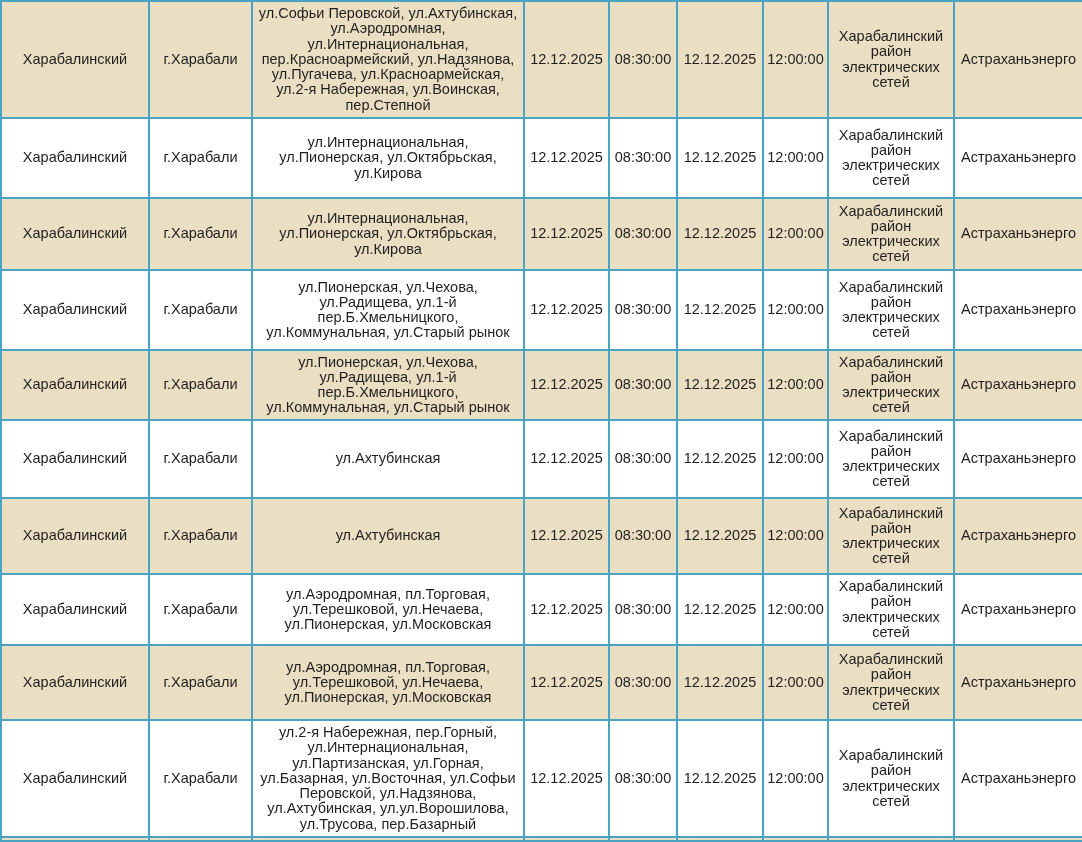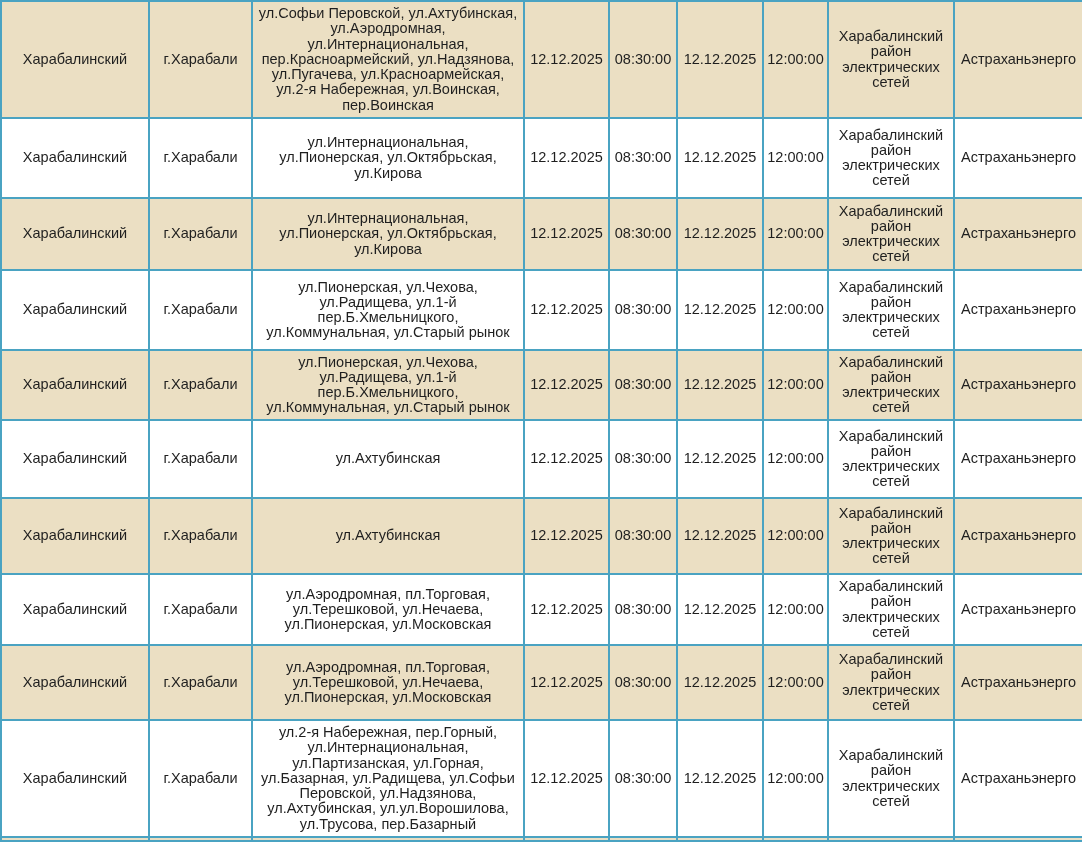--- a/index.html
+++ b/index.html
@@ -59,21 +59,21 @@
     <col style="width:68px">
     <col style="width:86px">
     <col style="width:65px">
     <col style="width:126px">
     <col style="width:129px">
   </colgroup>
   <tbody>
       <tr>
         <td>Харабалинский</td>
         <td>г.Харабали</td>
-        <td>ул.Софьи Перовской, ул.Ахтубинская, ул.Аэродромная, ул.Интернациональная, пер.Красноармейский, ул.Надзянова, ул.Пугачева, ул.Красноармейская, ул.2-я Набережная, ул.Воинская, пер.Воинская</td>
+        <td>ул.Софьи Перовской, ул.Ахтубинская, ул.Аэродромная, ул.Интернациональная, пер.Красноармейский, ул.Надзянова, ул.Пугачева, ул.Красноармейская, ул.2-я Набережная, ул.Воинская, пер.Степной</td>
         <td>12.12.2025</td>
         <td>08:30:00</td>
         <td>12.12.2025</td>
         <td>12:00:00</td>
         <td>Харабалинский район электрических сетей</td>
         <td>Астраханьэнерго</td>
       </tr>
       <tr>
         <td>Харабалинский</td>
         <td>г.Харабали</td>
@@ -158,21 +158,21 @@
         <td>12.12.2025</td>
         <td>08:30:00</td>
         <td>12.12.2025</td>
         <td>12:00:00</td>
         <td>Харабалинский район электрических сетей</td>
         <td>Астраханьэнерго</td>
       </tr>
       <tr>
         <td>Харабалинский</td>
         <td>г.Харабали</td>
-        <td>ул.2-я Набережная, пер.Горный, ул.Интернациональная, ул.Партизанская, ул.Горная, ул.Базарная, ул.Радищева, ул.Софьи Перовской, ул.Надзянова, ул.Ахтубинская, ул.ул.Ворошилова, ул.Трусова, пер.Базарный</td>
+        <td>ул.2-я Набережная, пер.Горный, ул.Интернациональная, ул.Партизанская, ул.Горная, ул.Базарная, ул.Восточная, ул.Софьи Перовской, ул.Надзянова, ул.Ахтубинская, ул.ул.Ворошилова, ул.Трусова, пер.Базарный</td>
         <td>12.12.2025</td>
         <td>08:30:00</td>
         <td>12.12.2025</td>
         <td>12:00:00</td>
         <td>Харабалинский район электрических сетей</td>
         <td>Астраханьэнерго</td>
       </tr>
       <tr class="partial">
         <td></td>
         <td></td>

